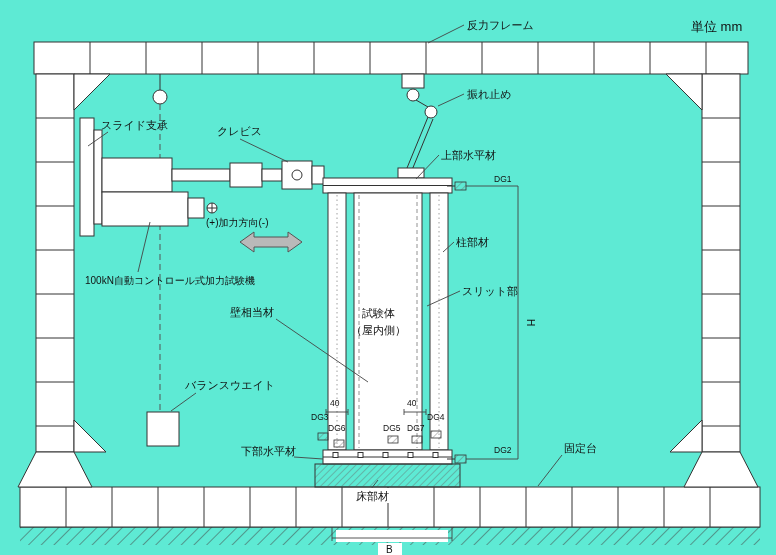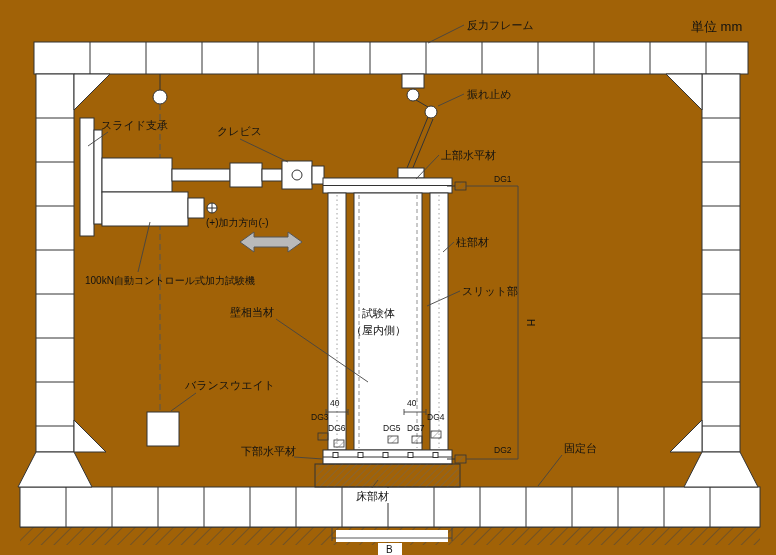--- a/index.html
+++ b/index.html
@@ -1,16 +1,16 @@
 <!DOCTYPE html>
 <html><head>
 <meta charset="utf-8">
 <style>
   html,body{margin:0;padding:0;background:#fff;}
-  .stage{position:relative;width:776px;height:555px;background:#a16207;overflow:hidden;
+  .stage{position:relative;width:776px;height:555px;background:#5eead4;overflow:hidden;
          font-family:"Liberation Sans","DejaVu Sans",sans-serif;}
   svg{display:block;}
   .ln{stroke:#333;stroke-width:1;fill:none;}
   .fw{fill:#fff;stroke:#333;stroke-width:1;}
   .fg{fill:#b9b9b9;stroke:#555;stroke-width:1;}
   .dash{stroke:#555;stroke-width:1;stroke-dasharray:6 4;fill:none;}
   .dot{stroke:#888;stroke-width:0.8;stroke-dasharray:1.5 3;fill:none;}
   .slit{stroke:#777;stroke-width:0.8;stroke-dasharray:4 3;fill:none;}
   .leader{stroke:#444;stroke-width:0.9;fill:none;}
   text{fill:#111;}

